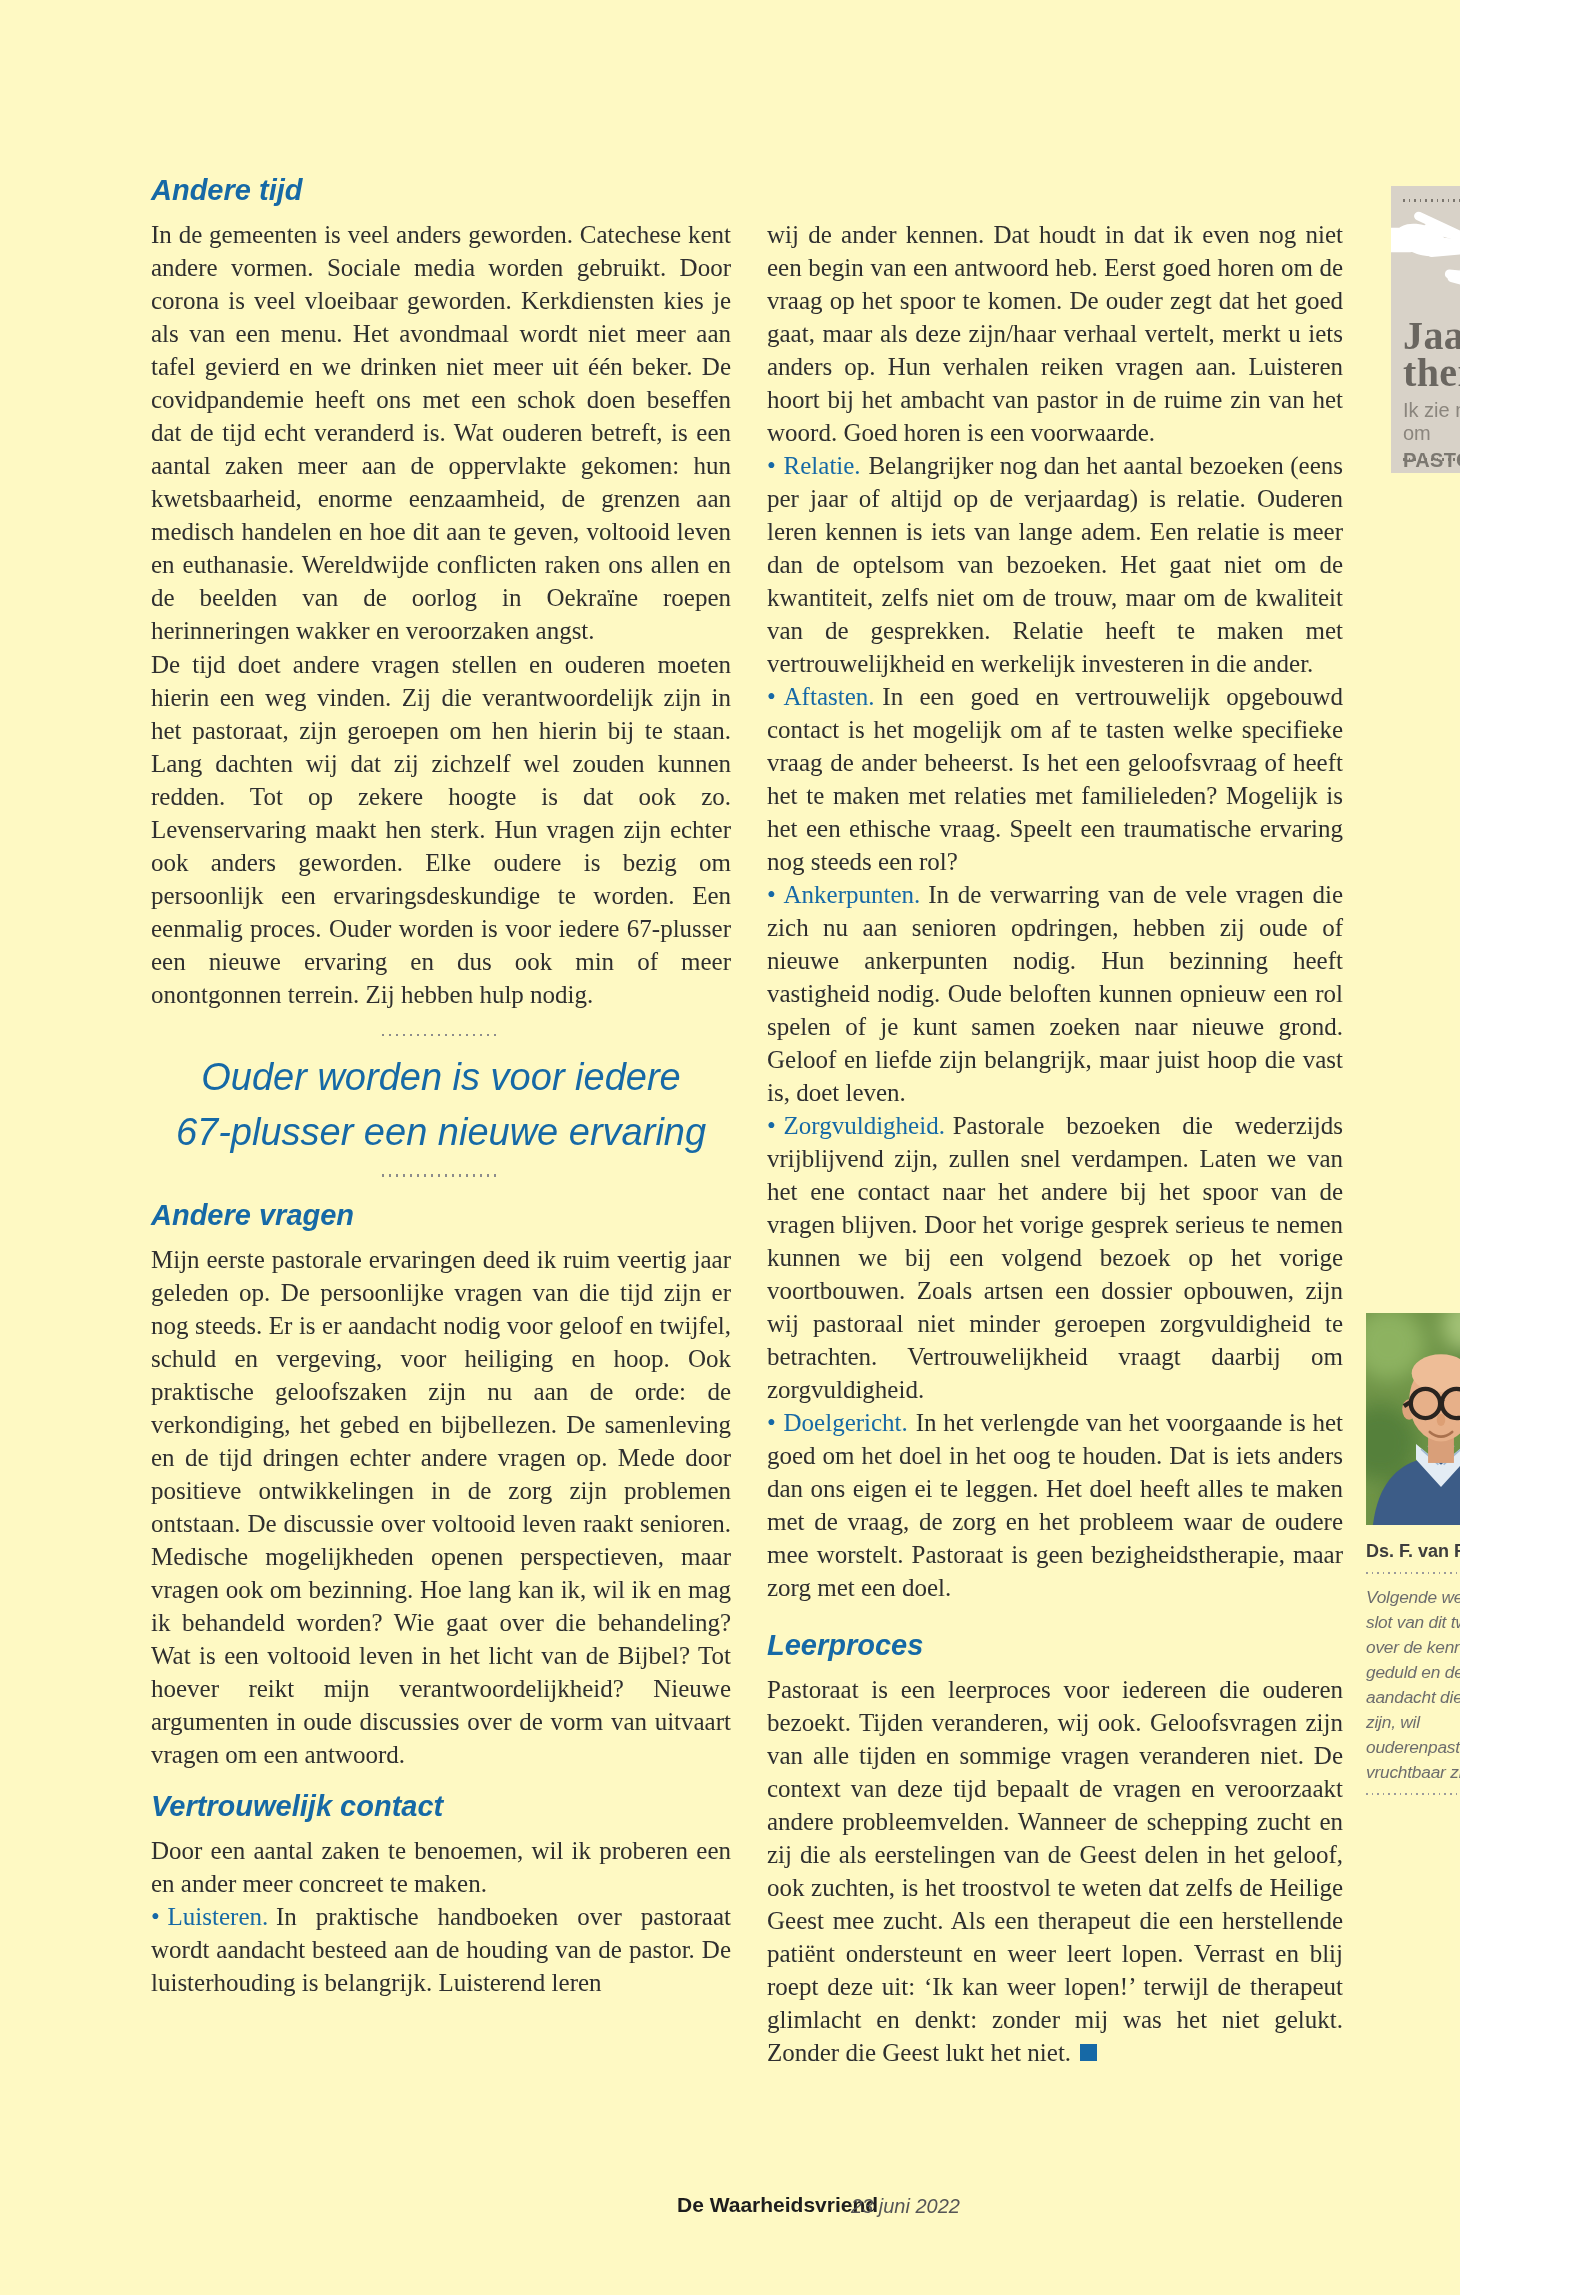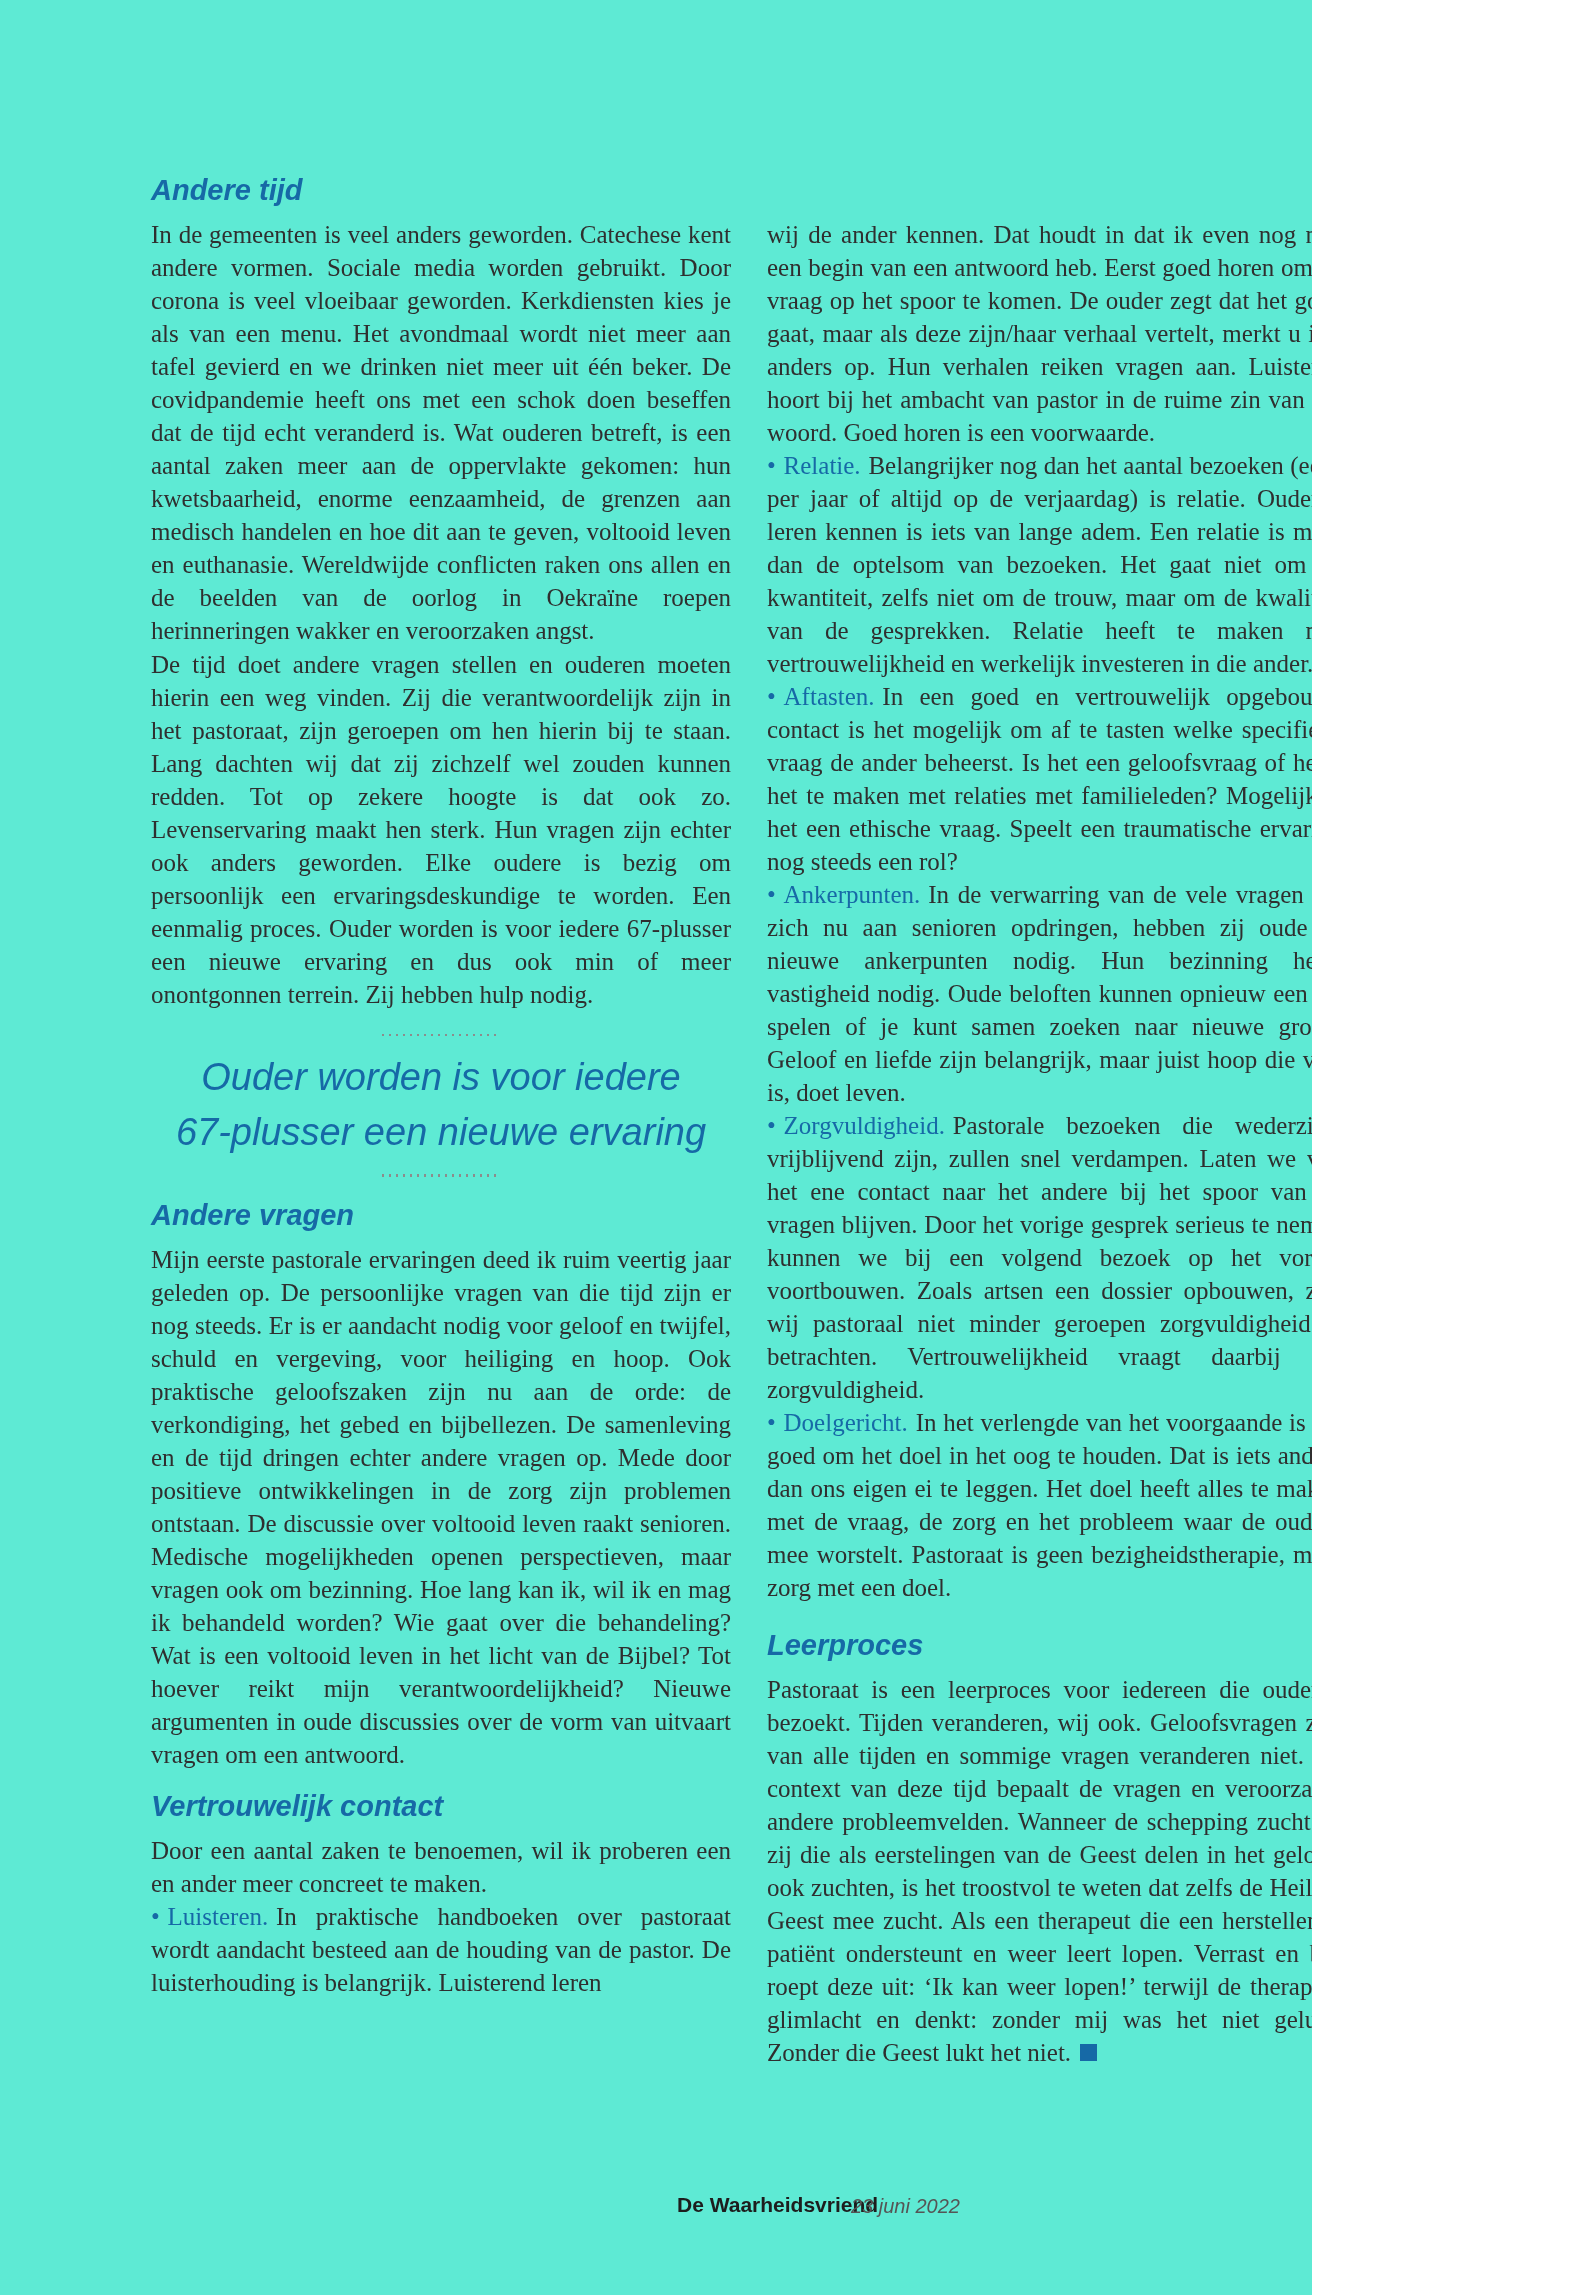--- a/index.html
+++ b/index.html
@@ -4,21 +4,21 @@
 <style>
   :root{
     --accent:#1669a6;
     --body:#2f2f2f;
     --boxbg:#d8d2c8;
     --boxtitle:#6a6660;
     --gray:#6d6d6d;
   }
   html,body{margin:0;padding:0;}
   body{background:#ffffff;}
-  .page{position:relative;width:1312px;height:2295px;background:#5eead4;overflow:hidden;
+  .page{position:relative;width:1460px;height:2295px;background:#fef9c3;overflow:hidden;
         font-family:"Liberation Serif",serif;color:var(--body);}
   .col{position:absolute;}
   .col1{left:151px;top:173px;width:580px;}
   .col2{left:767px;top:218px;width:576px;}
   .head{font:italic 700 29px/35px "Liberation Sans",sans-serif;color:var(--accent);margin:0 0 10.4px 0;}
   .head.sp{margin-top:19px;}
   .head.tight{margin-top:17.3px;}
   .head.col2h{margin-top:24px;}
   .body{font-size:25px;line-height:33px;margin:0;text-align:justify;color:var(--body);hyphens:auto;}
   .body.mt{margin-top:1px;}

